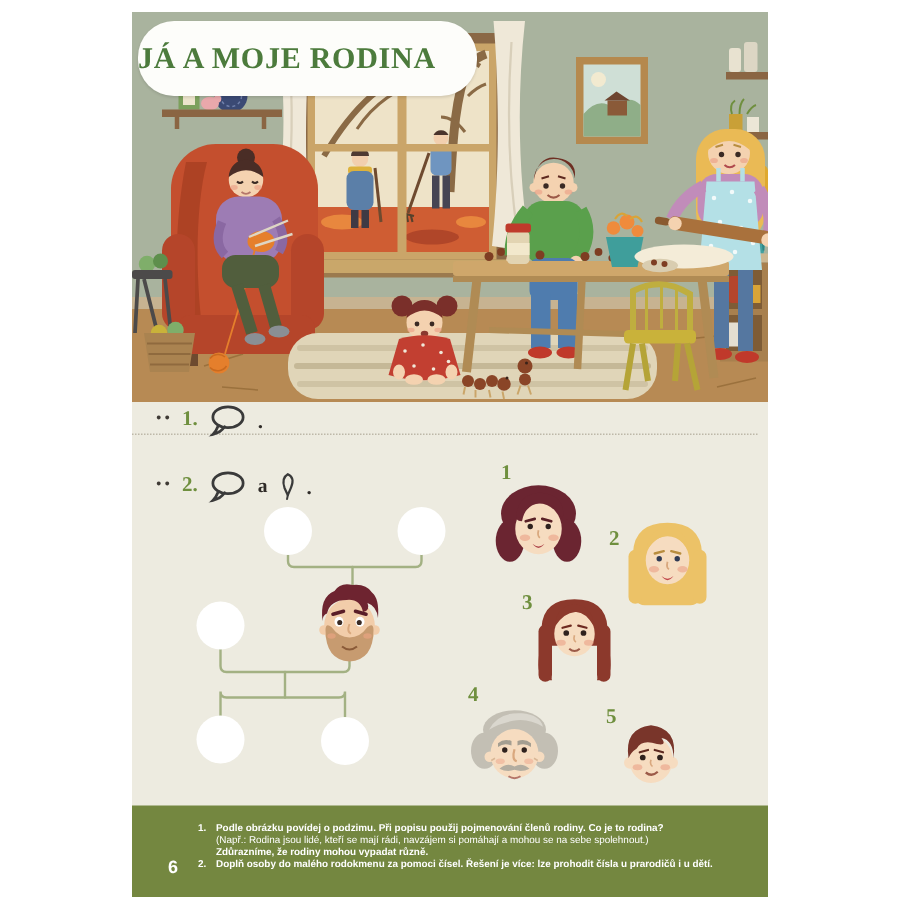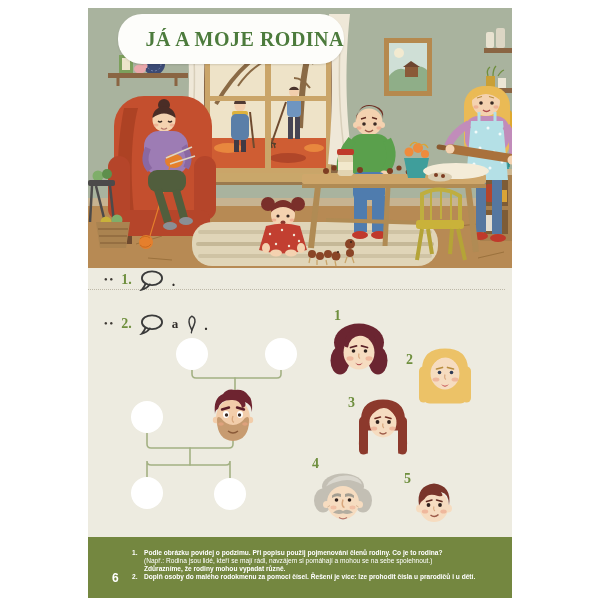--- a/index.html
+++ b/index.html
@@ -1,20 +1,20 @@
 <!DOCTYPE html>
 <html><head>
 <meta charset="utf-8">
 <style>
   html,body{margin:0;padding:0;background:#ffffff;width:600px;height:600px;overflow:hidden;
             font-family:"Liberation Sans",sans-serif;}
   .page{position:absolute;left:88px;top:8px;width:424px;height:590px;background:#edebe0;}
   .illustration{position:absolute;left:0;top:0;width:424px;height:260px;}
-  .title-pill{position:absolute;left:30px;top:6px;width:226px;height:50px;background:#fdfdfa;
-              border-radius:24px;display:flex;align-items:center;justify-content:flex-end;
+  .title-pill{position:absolute;left:4px;top:6px;width:226px;height:50px;background:#fdfdfa;
+              border-radius:24px;display:flex;align-items:center;justify-content:flex-start;
               box-shadow:0 1px 2px rgba(0,0,0,.12);z-index:5;}
   .title-pill span{font-family:"Liberation Serif",serif;font-weight:bold;font-size:20px;
                    color:#4c7b3c;letter-spacing:.5px;}
   .sep-dotted{position:absolute;left:0;top:281px;width:417px;border-top:1px dotted #bdb8a8;}
   .ex-row{position:absolute;left:16px;height:20px;display:flex;align-items:center;gap:6px;z-index:4;}
   .ex-dots{font-size:6px;color:#3f3a35;letter-spacing:2px;transform:translateY(-1px);}
   .ex-num{font-family:"Liberation Serif",serif;font-weight:bold;font-size:14px;color:#6f8f3e;}
   .ex-conn{font-family:"Liberation Serif",serif;font-weight:bold;font-size:13px;color:#2f2b28;}
   .ex-period{font-family:"Liberation Serif",serif;font-weight:bold;font-size:14px;color:#2f2b28;
              transform:translateY(2px);}

